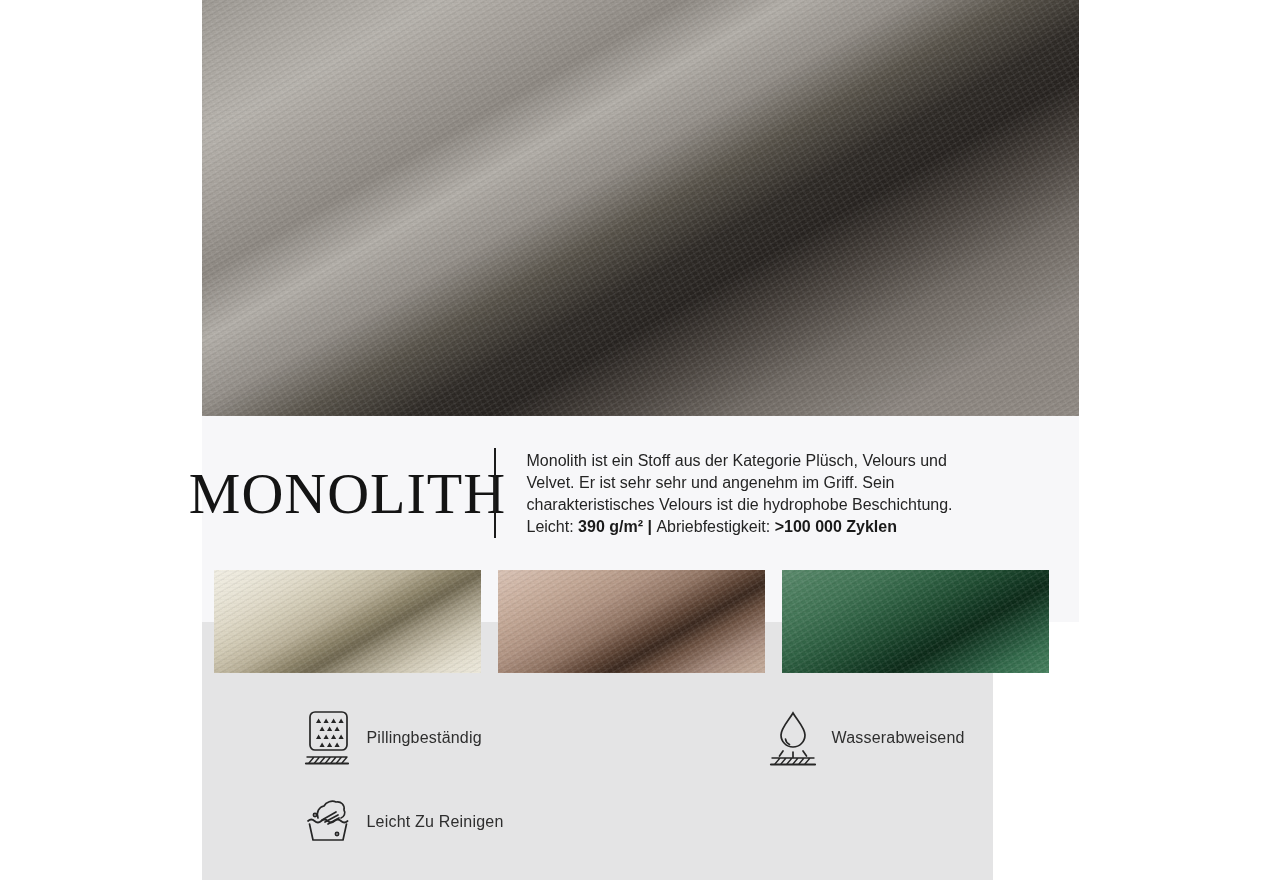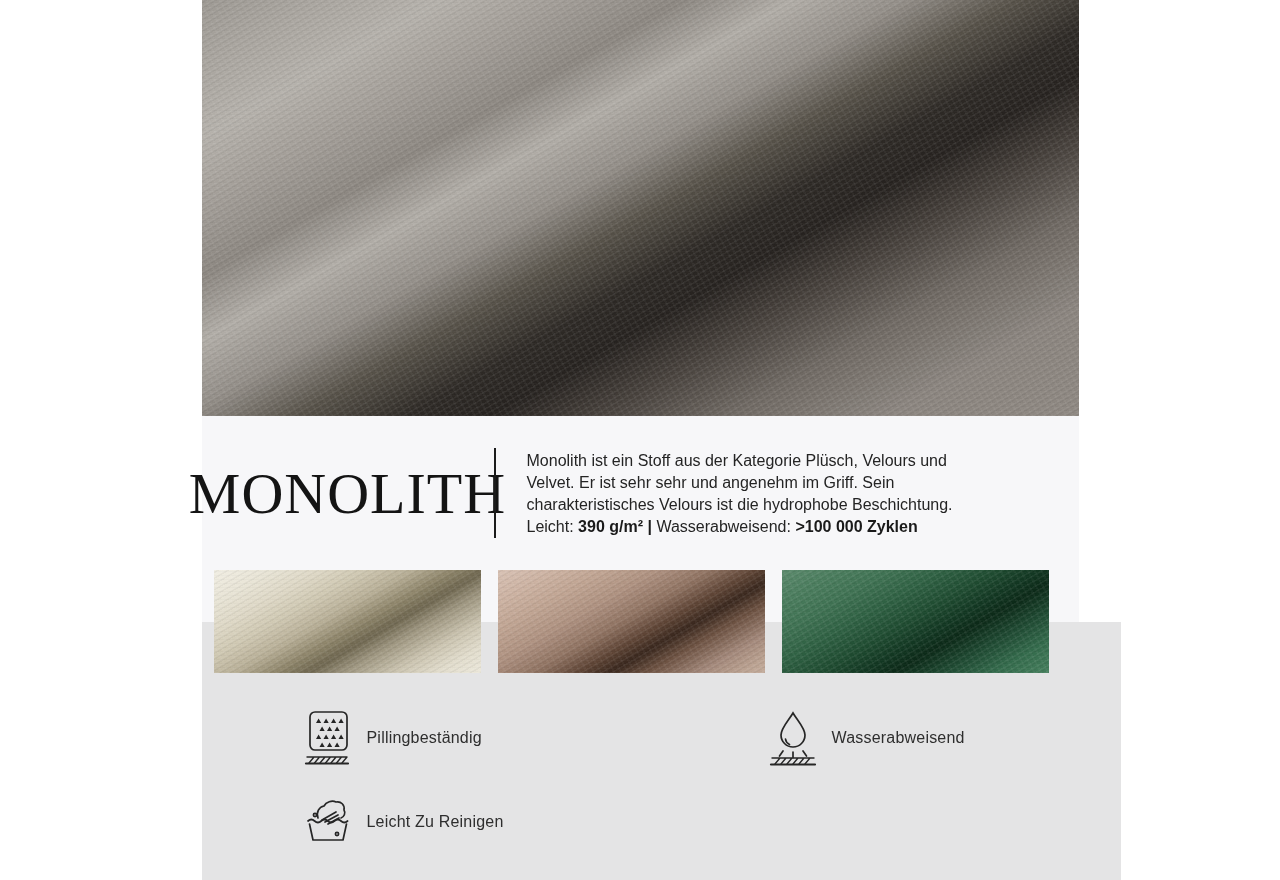--- a/index.html
+++ b/index.html
@@ -25,21 +25,21 @@
                   letter-spacing:1px; color:#141414; white-space:nowrap; }
   .divider { width:2px; height:90px; background:#1b1b1b; flex:0 0 2px; }
   .desc { padding-left:31px; padding-top:2px; color:#242424; font-size:16px; line-height:22px; width:560px; }
   .desc .specs b { font-weight:bold; color:#1a1a1a; }
 
   
   .swatch-row { position:absolute; top:570px; left:12px; display:flex; gap:17px; }
   .swatch { position:relative; width:267px; height:103px; overflow:hidden; cursor:pointer; }
 
   
-  .features { position:absolute; top:622px; left:0; width:919px; height:258px; background:#e4e4e5;
+  .features { position:absolute; top:622px; left:0; width:791px; height:258px; background:#e4e4e5;
               display:grid; grid-template-columns:465px 1fr; grid-auto-rows:56px;
               row-gap:28px; padding-top:88px; }
   .feature { display:flex; align-items:center; padding-left:102px; color:#2e2e2e; }
   .feature .icon { width:48px; height:56px; flex:0 0 48px; display:flex; align-items:center; }
   .feature .label { margin-left:15px; font-size:16px; letter-spacing:0.2px; }
   svg { display:block; }
 </style>
 </head>
 <body>
 
@@ -51,21 +51,21 @@
 
   <div class="info">
     <div class="title-box">
       <h1>MONOLITH</h1>
     </div>
     <div class="divider"></div>
     <div class="desc">
       <div>Monolith ist ein Stoff aus der Kategorie Plüsch, Velours und</div>
       <div>Velvet. Er ist sehr sehr und angenehm im Griff. Sein</div>
       <div>charakteristisches Velours ist die hydrophobe Beschichtung.</div>
-      <div class="specs"><span>Leicht: </span><b>390 g/m² | </b><span>Wasserabweisend: </span><b>&gt;100 000 Zyklen</b></div>
+      <div class="specs"><span>Leicht: </span><b>390 g/m² | </b><span>Abriebfestigkeit: </span><b>&gt;100 000 Zyklen</b></div>
     </div>
   </div>
 
   <div class="features">
 
     <div class="feature">
       <span class="icon">
         <svg width="48" height="56" viewBox="0 0 48 56" fill="none" stroke="#262626" stroke-width="1.7" stroke-linecap="round">
           <rect x="6" y="2" width="37" height="38" rx="5"></rect>
           <path fill="#262626" stroke="none" d="

